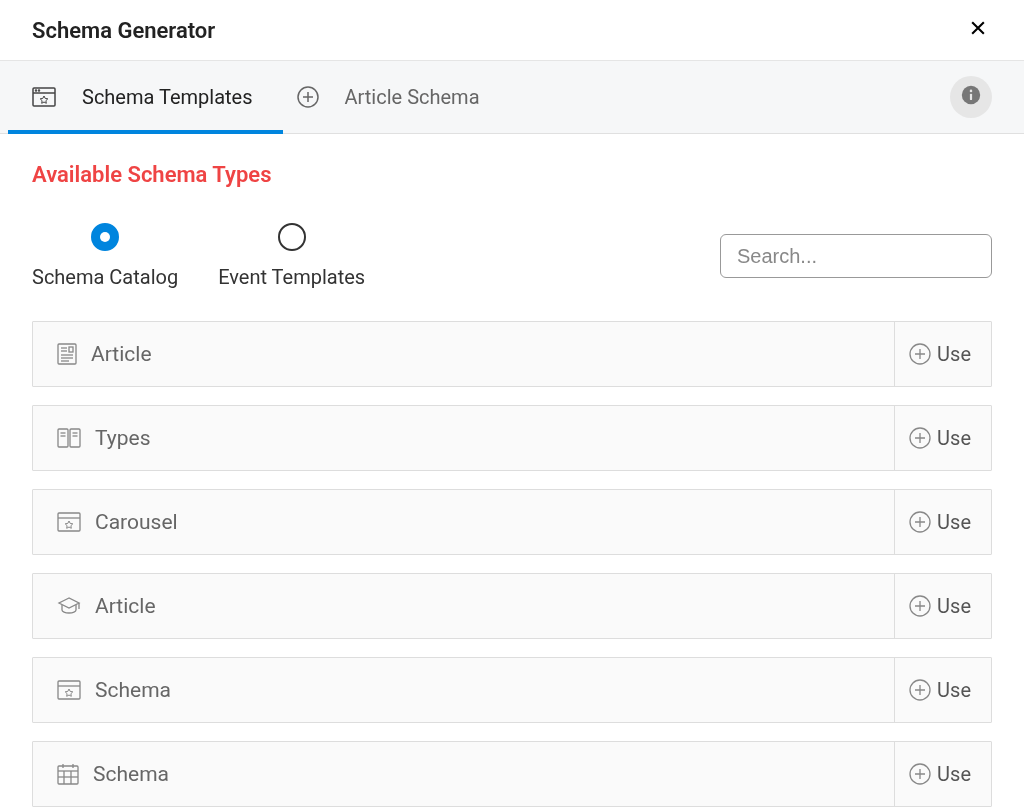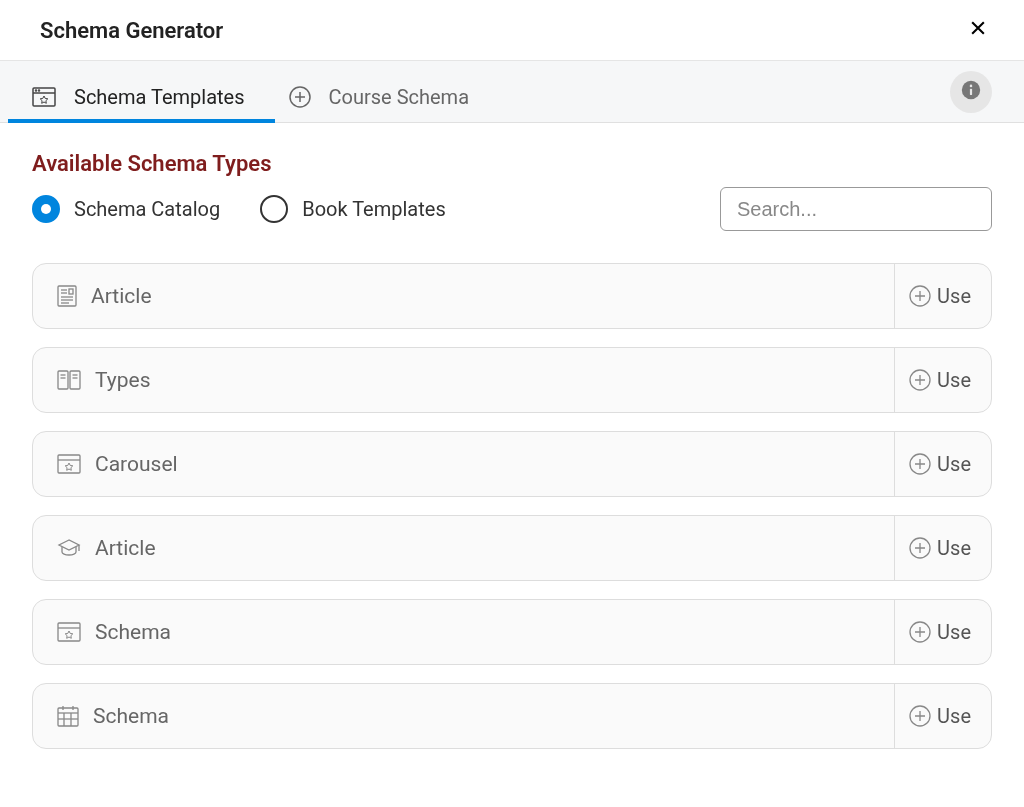--- a/index.html
+++ b/index.html
@@ -19,21 +19,20 @@
       display: flex;
       justify-content: space-between;
       align-items: center;
       padding: 14px 32px 14px 32px;
       border-bottom: 1px solid #e5e5e5;
     }
     .header-title {
       font-size: 22px;
       font-weight: 600;
       color: #222;
-      margin-left: 8px;
     }
     .close-btn {
       cursor: pointer;
       padding: 4px;
       display: flex;
       align-items: center;
       justify-content: center;
     }
     .close-btn svg {
       width: 20px;
@@ -49,22 +48,22 @@
       justify-content: space-between;
       padding: 0 32px;
     }
     .tabs {
       display: flex;
       gap: 36px;
     }
     .tab {
       display: flex;
       align-items: center;
-      gap: 18px;
-      padding: 24px 8px 13px 0;
+      gap: 26px;
+      padding: 24px 8px 24px 0;
       cursor: pointer;
       position: relative;
       color: #666;
       font-size: 20px;
     }
     .tab.active {
       color: #222;
     }
     .tab.active::after {
       content: "";
@@ -93,39 +92,40 @@
       justify-content: center;
       cursor: pointer;
       color: #777;
     }
     .main {
       padding: 28px 32px 0 32px;
     }
     .section-title {
       font-size: 22px;
       font-weight: 600;
-      color: #7f1d1d;
-      margin-bottom: 11px;
+      color: #ef4444;
+      margin-bottom: 36px;
     }
     .controls-row {
       display: flex;
       align-items: center;
       justify-content: space-between;
       margin-bottom: 32px;
     }
     .radios {
       display: flex;
       gap: 40px;
       align-items: center;
     }
     .radio-item {
       display: flex;
       align-items: center;
       gap: 14px;
       cursor: pointer;
+      flex-direction: column;
     }
     .radio-circle {
       width: 28px;
       height: 28px;
       border: 2px solid #333;
       border-radius: 50%;
       display: flex;
       align-items: center;
       justify-content: center;
     }
@@ -161,21 +161,21 @@
       display: flex;
       flex-direction: column;
       gap: 18px;
     }
     .list-item {
       display: flex;
       align-items: center;
       justify-content: space-between;
       border: 1px solid #ddd;
       background: #fafafa;
-      border-radius: 14px;
+      border-radius: 1px;
       padding: 0;
       height: 66px;
       cursor: pointer;
     }
     .item-left {
       display: flex;
       align-items: center;
       gap: 14px;
       padding-left: 24px;
     }
@@ -232,21 +232,21 @@
       </span>
       <span>Schema Templates</span>
     </div>
     <div class="tab">
       <span class="tab-icon">
         <svg width="22" height="22" viewBox="0 0 22 22" fill="none" stroke="currentColor" stroke-width="1.5">
           <circle cx="11" cy="11" r="10"></circle>
           <path d="M11 6v10M6 11h10"></path>
         </svg>
       </span>
-      <span>Course Schema</span>
+      <span>Article Schema</span>
     </div>
   </div>
   <div class="info-btn">
     <span>
       <svg width="22" height="22" viewBox="0 0 24 24" fill="currentColor">
         <circle cx="12" cy="12" r="10" fill="currentColor"></circle>
         <circle cx="12" cy="7.5" r="1.4" fill="#e6e6e6"></circle>
         <rect x="10.8" y="10.5" width="2.4" height="7" rx="1" fill="#e6e6e6"></rect>
       </svg>
     </span>
@@ -257,21 +257,21 @@
   <div class="section-title">Available Schema Types</div>
 
   <div class="controls-row">
     <div class="radios">
       <div class="radio-item">
         <span class="radio-circle checked"></span>
         <span class="radio-label">Schema Catalog</span>
       </div>
       <div class="radio-item">
         <span class="radio-circle"></span>
-        <span class="radio-label">Book Templates</span>
+        <span class="radio-label">Event Templates</span>
       </div>
     </div>
     <input class="search-input" type="text" placeholder="Search..." style="">
   </div>
 
   <div class="list">
 
     <div class="list-item">
       <div class="item-left">
         <span class="item-icon">

